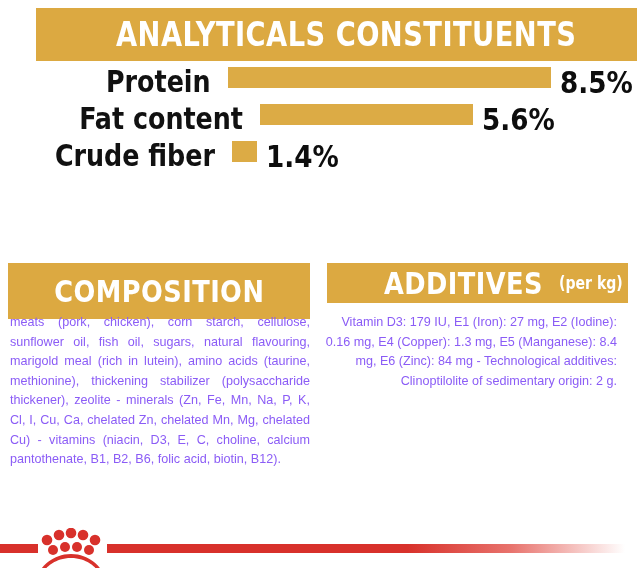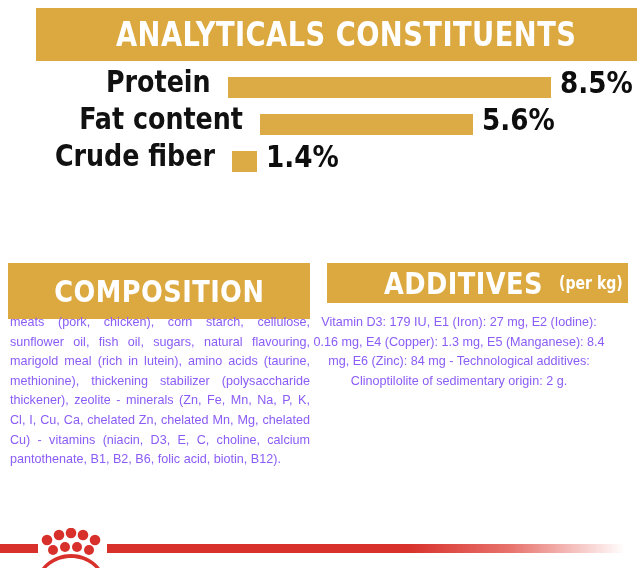--- a/index.html
+++ b/index.html
@@ -104,21 +104,21 @@
     font-size: 30px;
     color: #111111;
     line-height: 30px;
     white-space: nowrap;
     transform: scaleX(0.94);
     transform-origin: right center;
   }
   .chart-bar-wrap {
     margin-left: 17px;
     display: flex;
-    align-items: flex-end;
+    align-items: flex-start;
   }
   .chart-bar {
     background: #dcab45;
     height: 21px;
   }
   .chart-value {
     font-family: "Liberation Sans Narrow", "DejaVu Sans Condensed", "Liberation Sans", sans-serif;
     font-weight: 700;
     font-size: 31px;
     color: #0d0d0d;
@@ -138,24 +138,24 @@
     color: #8b5cf6;
     text-align: justify;
     text-justify: inter-word;
   }
   #composition-text {
     left: 10px;
     top: 313px;
     width: 300px;
   }
   #additives-text {
-    left: 309px;
+    left: 317px;
     top: 313px;
     width: 300px;
-    text-align: center;
+    text-align: right;
   }
 
   
   #footer {
     position: absolute;
     left: 0;
     top: 500px;
     width: 637px;
     height: 81px;
   }

